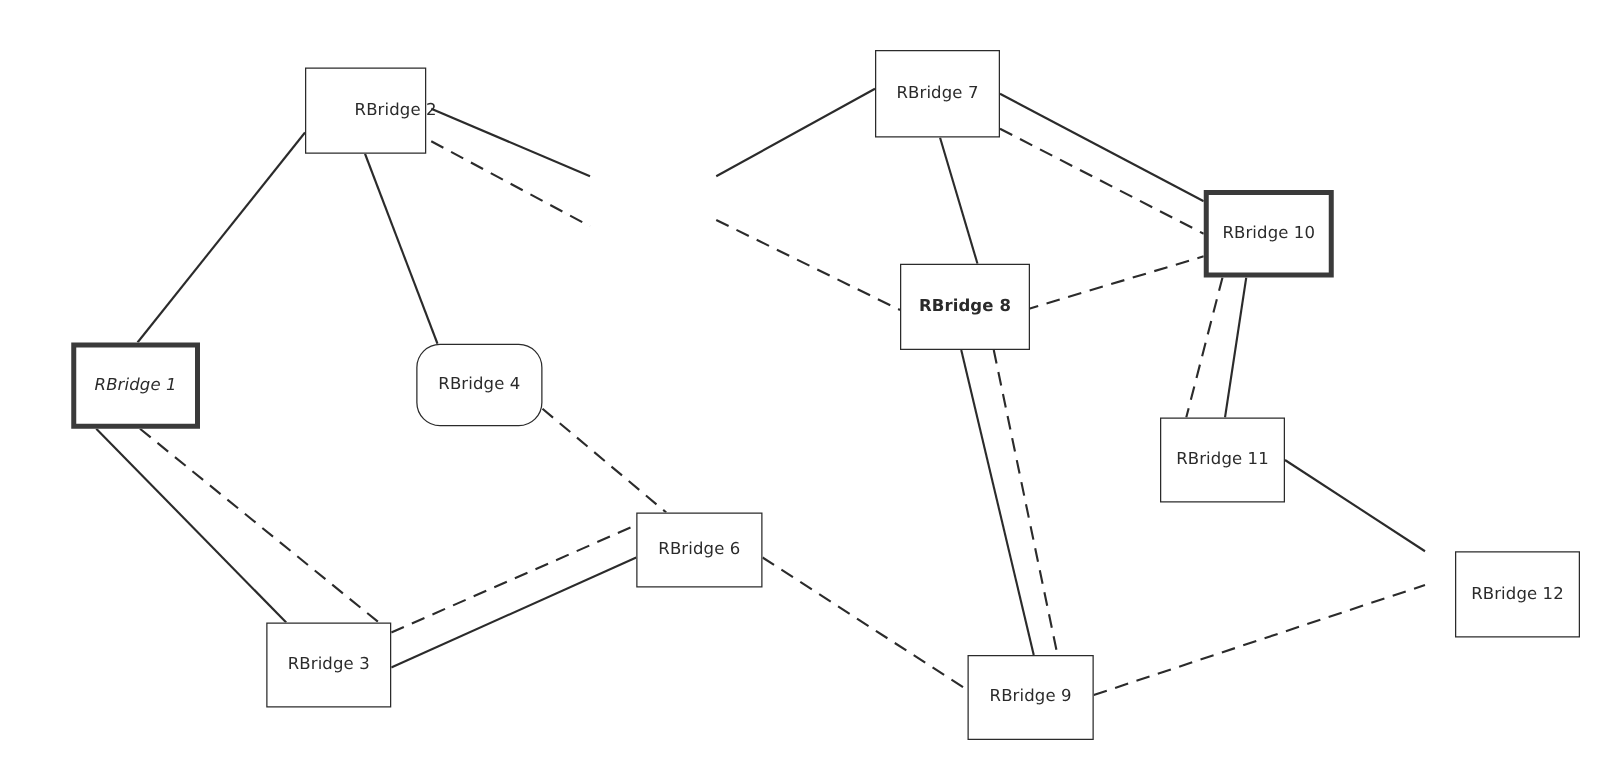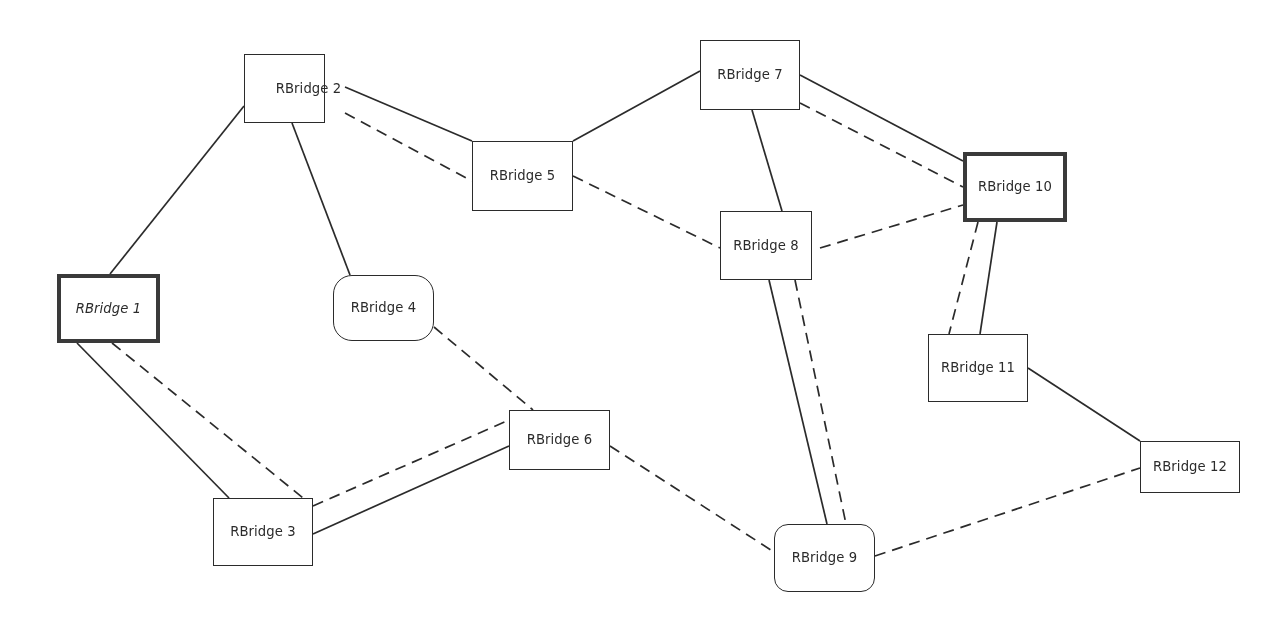--- a/index.html
+++ b/index.html
@@ -70,46 +70,43 @@
       <line x1="795" y1="280" x2="846" y2="524" stroke="#2b2b2b" stroke-width="1.7" stroke-linecap="butt" stroke-dasharray="11,7"></line>
       <line x1="875" y1="556" x2="1140" y2="468" stroke="#2b2b2b" stroke-width="1.7" stroke-linecap="butt" stroke-dasharray="11,7"></line>
       <line x1="997" y1="222" x2="980" y2="334" stroke="#2b2b2b" stroke-width="1.7" stroke-linecap="butt"></line>
       <line x1="978" y1="222" x2="949" y2="334" stroke="#2b2b2b" stroke-width="1.7" stroke-linecap="butt" stroke-dasharray="11,7"></line>
       <line x1="1028" y1="368" x2="1140" y2="441" stroke="#2b2b2b" stroke-width="1.7" stroke-linecap="butt"></line>
       <line x1="610" y1="446" x2="774" y2="552" stroke="#2b2b2b" stroke-width="1.7" stroke-linecap="butt" stroke-dasharray="11,7"></line>
     </svg>
 <div class="node highlight" style="left: 57px; top: 274px; width: 103px; height: 69px; font-style: italic;">
       <span class="node-label">RBridge 1</span>
     </div>
-    <div class="node" style="left: 244px; top: 54px; width: 81px; height: 69px; padding-left: 48px;">
+    <div class="node" style="left: 244px; top: 54px; width: 97px; height: 69px; padding-left: 48px;">
       <span class="node-label">RBridge 2</span>
     </div>
     <div class="node" style="left: 213px; top: 498px; width: 100px; height: 68px; align-items: center;">
       <span class="node-label">RBridge 3</span>
     </div>
     <div class="node" style="left: 333px; top: 275px; width: 101px; height: 66px; border-radius: 19px;">
       <span class="node-label">RBridge 4</span>
     </div>
-    <div class="node" style="left: 472px; top: 141px; width: 101px; height: 70px;">
-      <span class="node-label">RBridge 5</span>
-    </div>
     <div class="node" style="left: 509px; top: 410px; width: 101px; height: 60px;">
       <span class="node-label">RBridge 6</span>
     </div>
     <div class="node" style="left: 700px; top: 40px; width: 100px; height: 70px;">
       <span class="node-label">RBridge 7</span>
     </div>
-    <div class="node" style="left: 720px; top: 211px; width: 92px; height: 69px;">
+    <div class="node" style="left: 720px; top: 211px; width: 104px; height: 69px; font-weight: bold;">
       <span class="node-label">RBridge 8</span>
     </div>
-    <div class="node" style="left: 774px; top: 524px; width: 101px; height: 68px; border-radius: 14px;">
+    <div class="node" style="left: 774px; top: 524px; width: 101px; height: 68px;">
       <span class="node-label">RBridge 9</span>
     </div>
     <div class="node highlight" style="left: 963px; top: 152px; width: 104px; height: 70px;">
       <span class="node-label">RBridge 10</span>
     </div>
     <div class="node" style="left: 928px; top: 334px; width: 100px; height: 68px; justify-content: center;">
       <span class="node-label">RBridge 11</span>
     </div>
-    <div class="node" style="left: 1140px; top: 441px; width: 100px; height: 52px;">
+    <div class="node" style="left: 1164px; top: 441px; width: 100px; height: 69px;">
       <span class="node-label">RBridge 12</span>
     </div>
   </div>
 
 </body></html>

